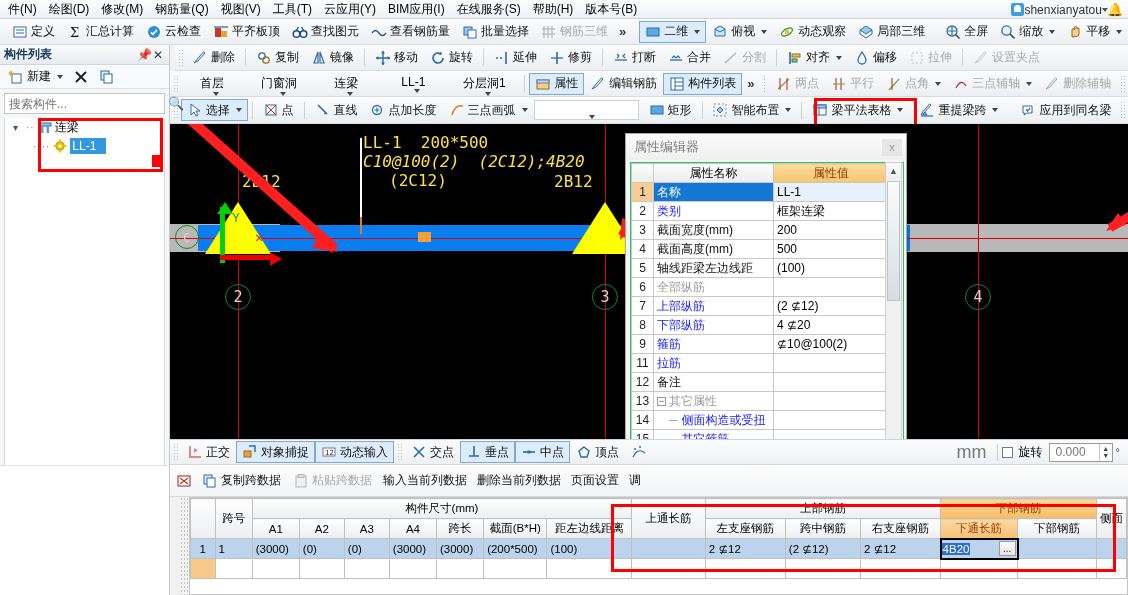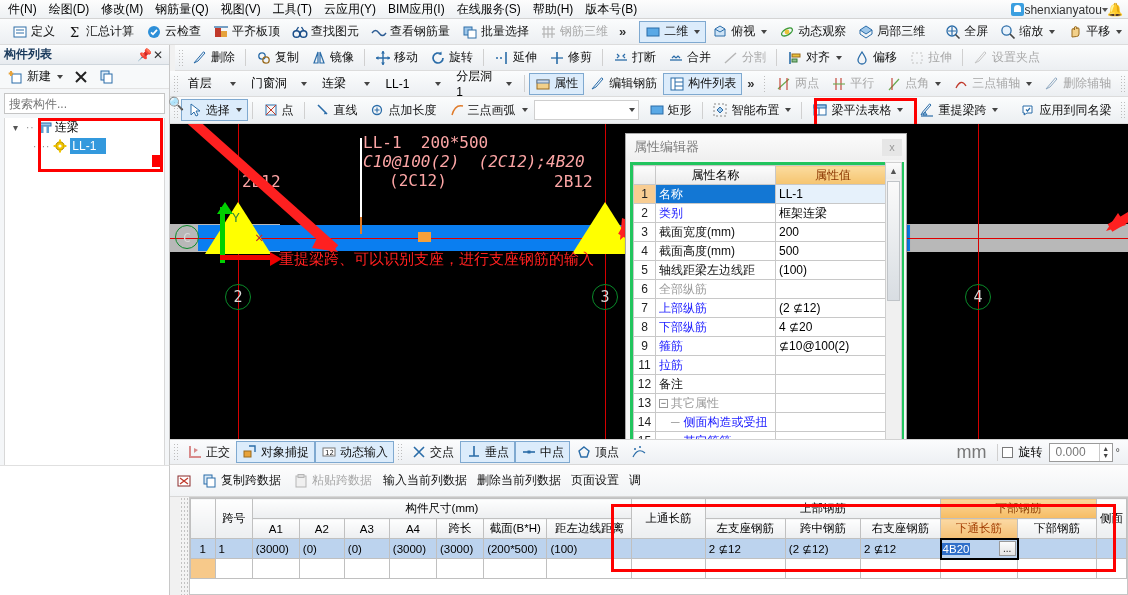--- a/index.html
+++ b/index.html
@@ -62,21 +62,21 @@
     background-image: radial-gradient(#bdbdbd 40%, transparent 41%);
     background-size: 3px 3px;
   }
   .ddarrow { width: 0; height: 0; border-left: 3px solid transparent; border-right: 3px solid transparent; border-top: 4px solid #444; margin-left: 3px; }
   .chev { font-size: 13px; font-weight: bold; color: #333; padding: 0 5px; }
 
   
   .cbox {
     display: flex; align-items: center; justify-content: space-between;
     height: 20px; border: 1px solid #cfcfcf; background: #fff; font-size: 12px;
-    padding: 0 3px 0 6px; margin-right: 4px; color: #000;
+    padding: 0 3px 0 6px; margin-right: 4px; color: #000; flex-direction: column;
   }
   .cbox .ddarrow { margin-left: 8px; }
   .cbox.flat { border-color: transparent; background: transparent; }
 
   
   .ico { width: 16px; height: 16px; display: inline-block; flex: 0 0 16px; position: relative; }
 
   
   .leftpanel {
     position: absolute; left: 0; top: 45px; width: 170px; height: 550px;
@@ -106,21 +106,21 @@
 
   
   .redbox { position: absolute; border: 3px solid #fe0000; pointer-events: none; }
   .redfill { position: absolute; background: #fe0000; }
 
   
   .canvas {
     position: absolute; left: 170px; top: 124px; width: 958px; height: 315px;
     background: #000; overflow: hidden;
   }
-  .cad-text { position: absolute; color: #fca5a5; font-family: "DejaVu Sans Mono", monospace; white-space: pre; }
+  .cad-text { position: absolute; color: #fde047; font-family: "DejaVu Sans Mono", monospace; white-space: pre; }
   .gridline-h { position: absolute; height: 1px; background: #e00000; }
   .gridline-v { position: absolute; width: 1px; background: #d40000; }
   .wallband { position: absolute; background: #b8b8b8; }
   .beam { position: absolute; background: #0a7ef0; }
   .tri { position: absolute; width: 0; height: 0; }
   .axcirc {
     position: absolute; width: 26px; height: 26px; border: 1px solid #0a8a2a; border-radius: 50%;
     color: #d8d8d8; font-family: "DejaVu Sans Mono", monospace; font-size: 15px;
     display: flex; align-items: center; justify-content: center;
   }
@@ -184,21 +184,21 @@
   .propeditor {
     position: absolute; left: 625px; top: 133px; width: 282px; height: 362px;
     background: #f6f6f6; border: 1px solid #a9a9a9; box-shadow: 1px 1px 3px rgba(0,0,0,.25);
   }
   .pe-title {
     height: 26px; display: flex; align-items: center; justify-content: space-between;
     padding: 0 4px 0 8px; font-size: 13px; color: #7b7b7b;
     background: linear-gradient(#fbfbfb,#efefef);
   }
   .pe-close { width: 20px; height: 17px; background: #e6e6e6; text-align: center; line-height: 17px; color: #9a9a9a; font-size: 11px; }
-  .pe-body { position: absolute; left: 4px; top: 28px; width: 274px; height: 386px; overflow: hidden; background: #fff; border: 3px solid #22c55e;}
+  .pe-body { position: absolute; left: 4px; top: 28px; width: 274px; height: 386px; overflow: hidden; background: #fff; border: 1px solid #22c55e;}
   table.ptbl { border-collapse: collapse; width: 258px; font-size: 12px; table-layout: fixed; }
   table.ptbl th, table.ptbl td { border: 1px solid #c8c8c8; height: 19px; padding: 0 3px; font-weight: normal; }
   table.ptbl th.h-name { background: linear-gradient(#fcfcfc,#ececec); text-align: center; }
   table.ptbl th.h-val { background: linear-gradient(#fbdc9f,#f5c46f); color: #8a3500; text-align: center; }
   table.ptbl th.h-idx { background: linear-gradient(#fcfcfc,#ececec); width: 22px; }
   td.idx { width: 22px; text-align: center; background: #fff; color: #222; }
   td.idx.cur { background: #f8cd93; }
   td.pname { color: #1a1aff; }
   td.pname.blk { color: #111; }
   td.pname.gray { color: #9a9a9a; }
@@ -755,21 +755,20 @@
 
     <div style="position:absolute; left:248px; top:108px; width:13px; height:10px; background:#f6a03a;"></div>
 
     <div style="position:absolute; left:50px; top:83px; width:5px; height:56px; background:#00d000;"></div>
     <div style="position:absolute; left:47px; top:78px; border-left:8px solid transparent; border-right:8px solid transparent; border-bottom:12px solid #00d000; width:0;height:0;"></div>
     <div style="position:absolute; left:50px; top:131px; width:52px; height:5px; background:#ee0000;"></div>
     <div style="position:absolute; left:100px; top:128px; border-top:7px solid transparent; border-bottom:7px solid transparent; border-left:12px solid #ee0000; width:0;height:0;"></div>
     <div class="cad-text" style="left:85px; top:105px; color:#c03030; font-size:14px;">✕</div>
     <div class="cad-text" style="left:62px; top:86px; color:#3a8a3a; font-size:13px;">Y</div>
 
-    <div class="annot" style="left:109px; top:126px; font-size:15px;">重提梁跨、可以识别支座，进行支座钢筋的输入</div>
 
     <svg class="arrowsvg" style="left:0; top:0;" width="958" height="315">
       <g>
         <path d="M -120 -130 L 165 125" stroke="#fe2020" stroke-width="10" fill="none"></path>
         <path d="M 168 128 l -26 -4 l 8 -16 Z" fill="#fe2020"></path>
       </g>
       <g>
         <path d="M 500 30 L 452 112" stroke="#fe2020" stroke-width="9" fill="none"></path>
         <path d="M 450 116 l 2 -22 l 16 6 Z" fill="#fe2020"></path>
       </g>

